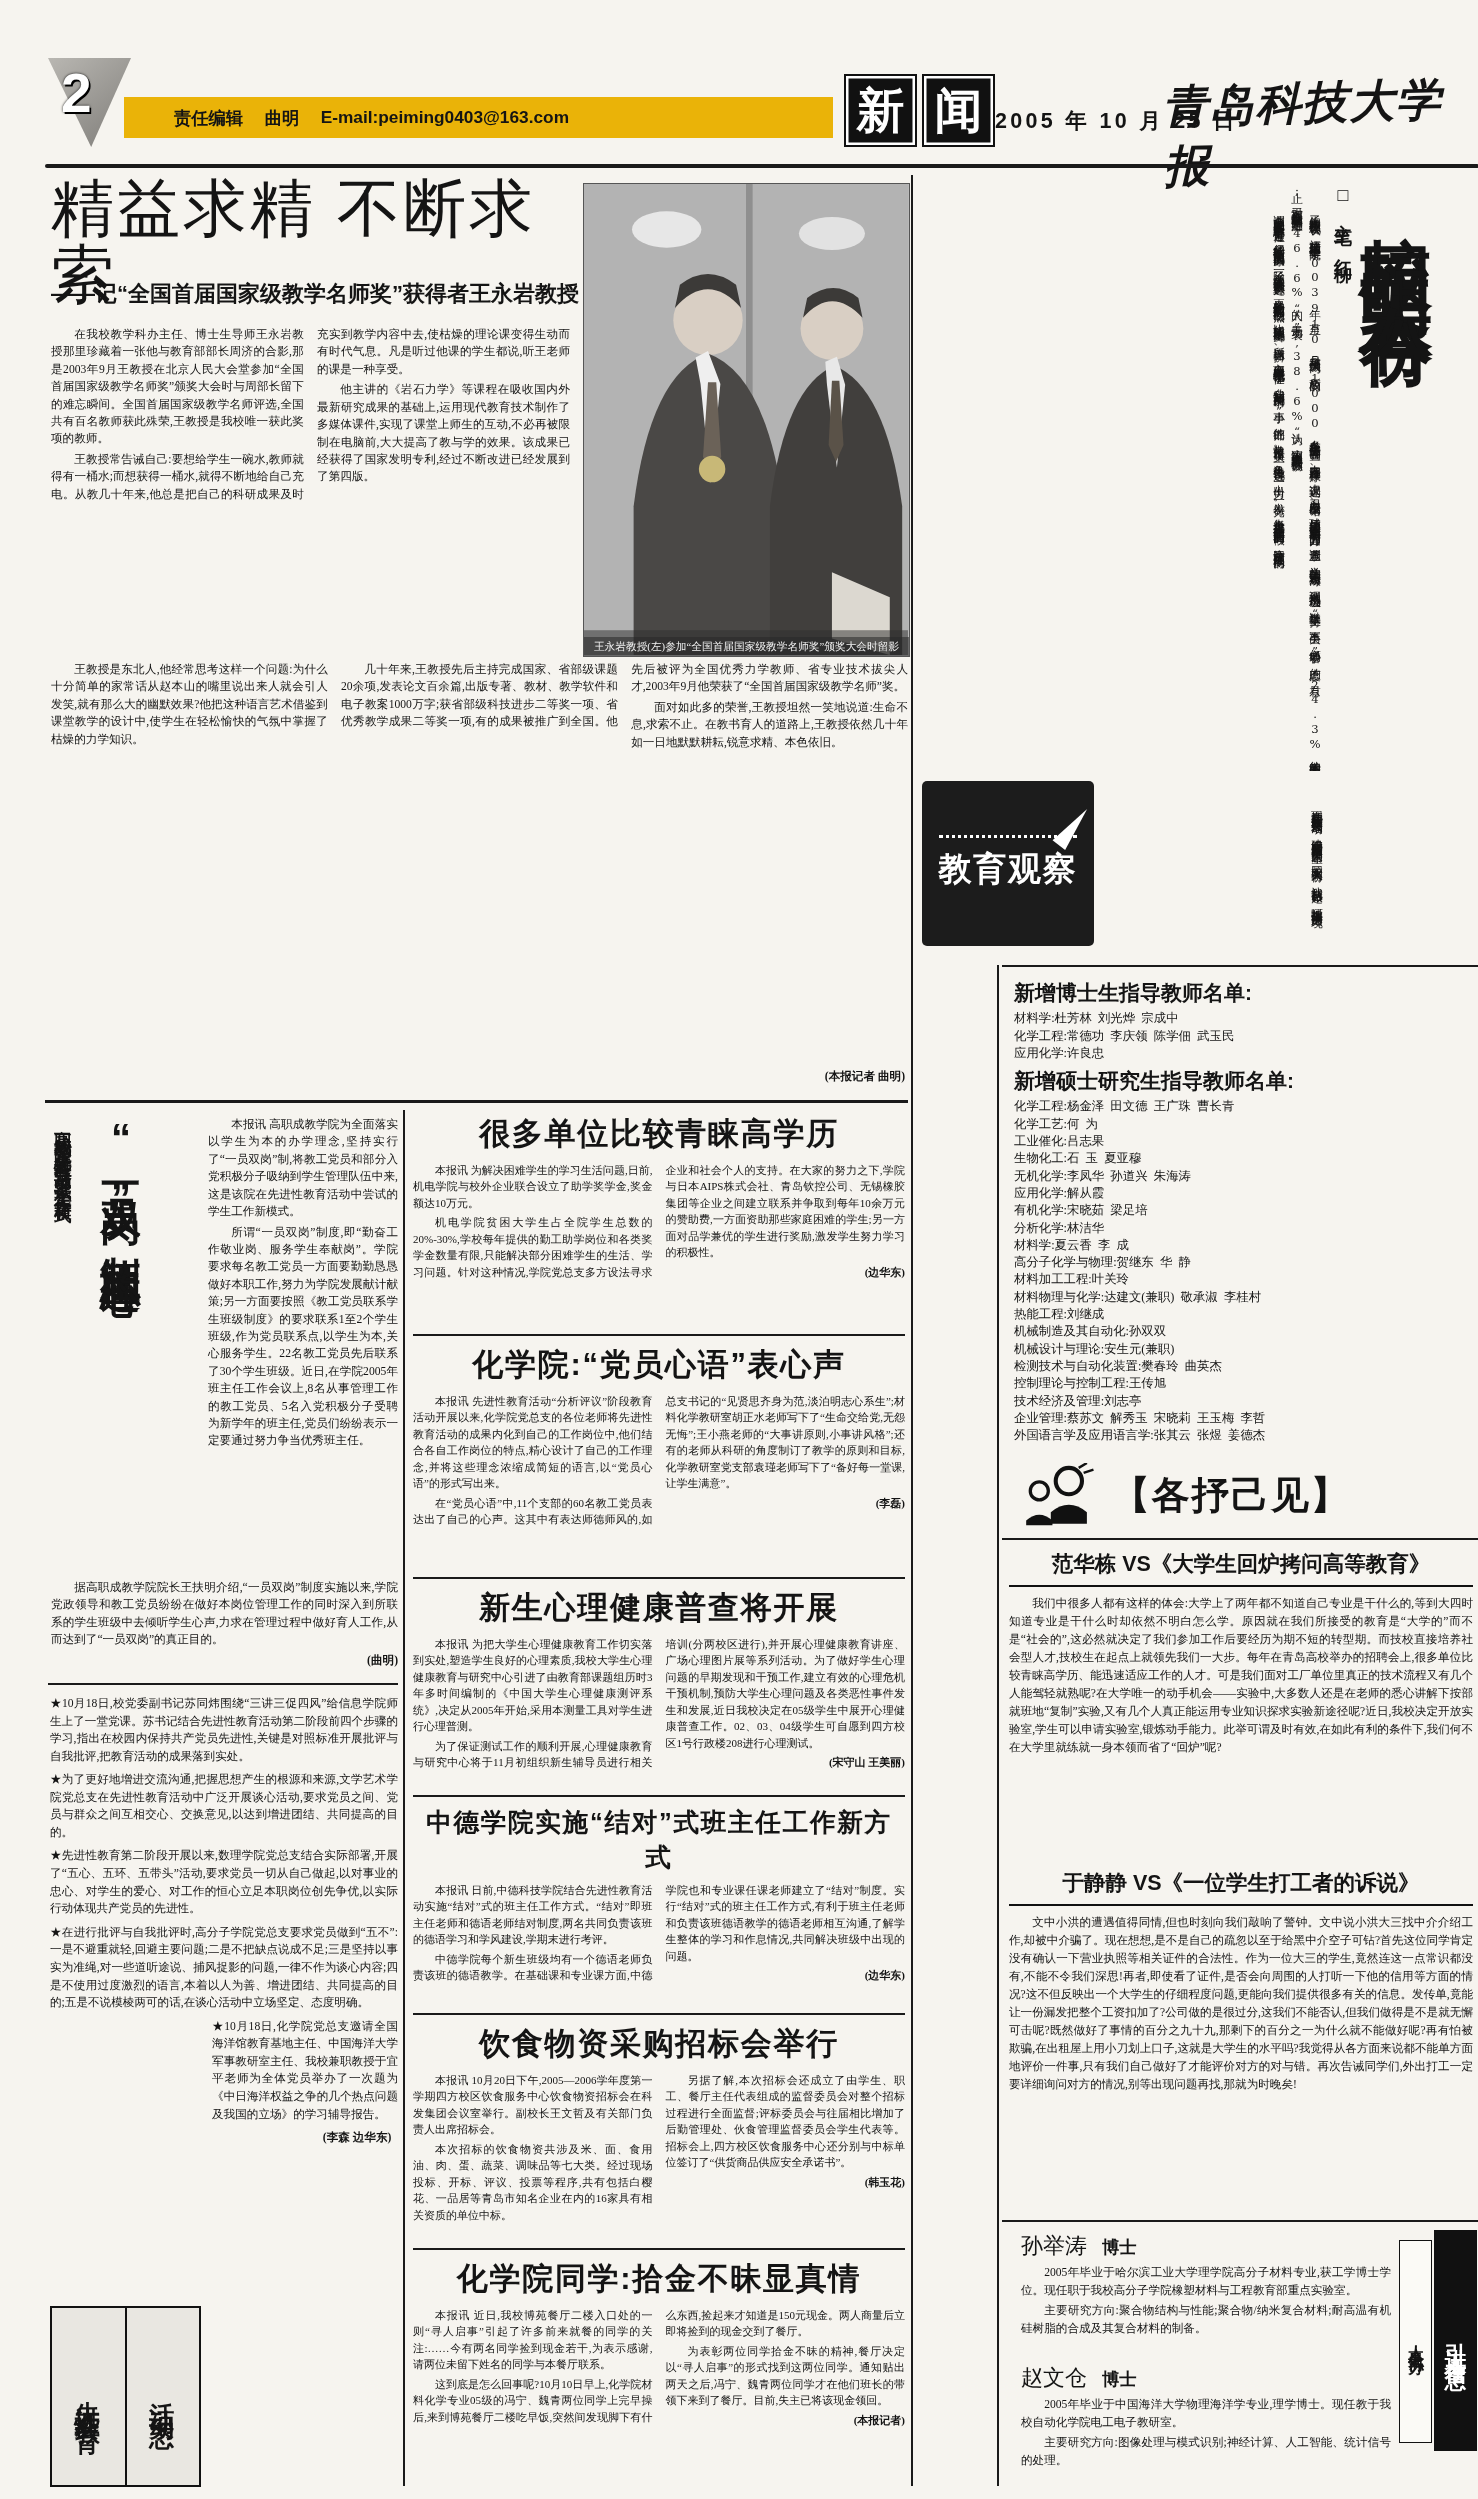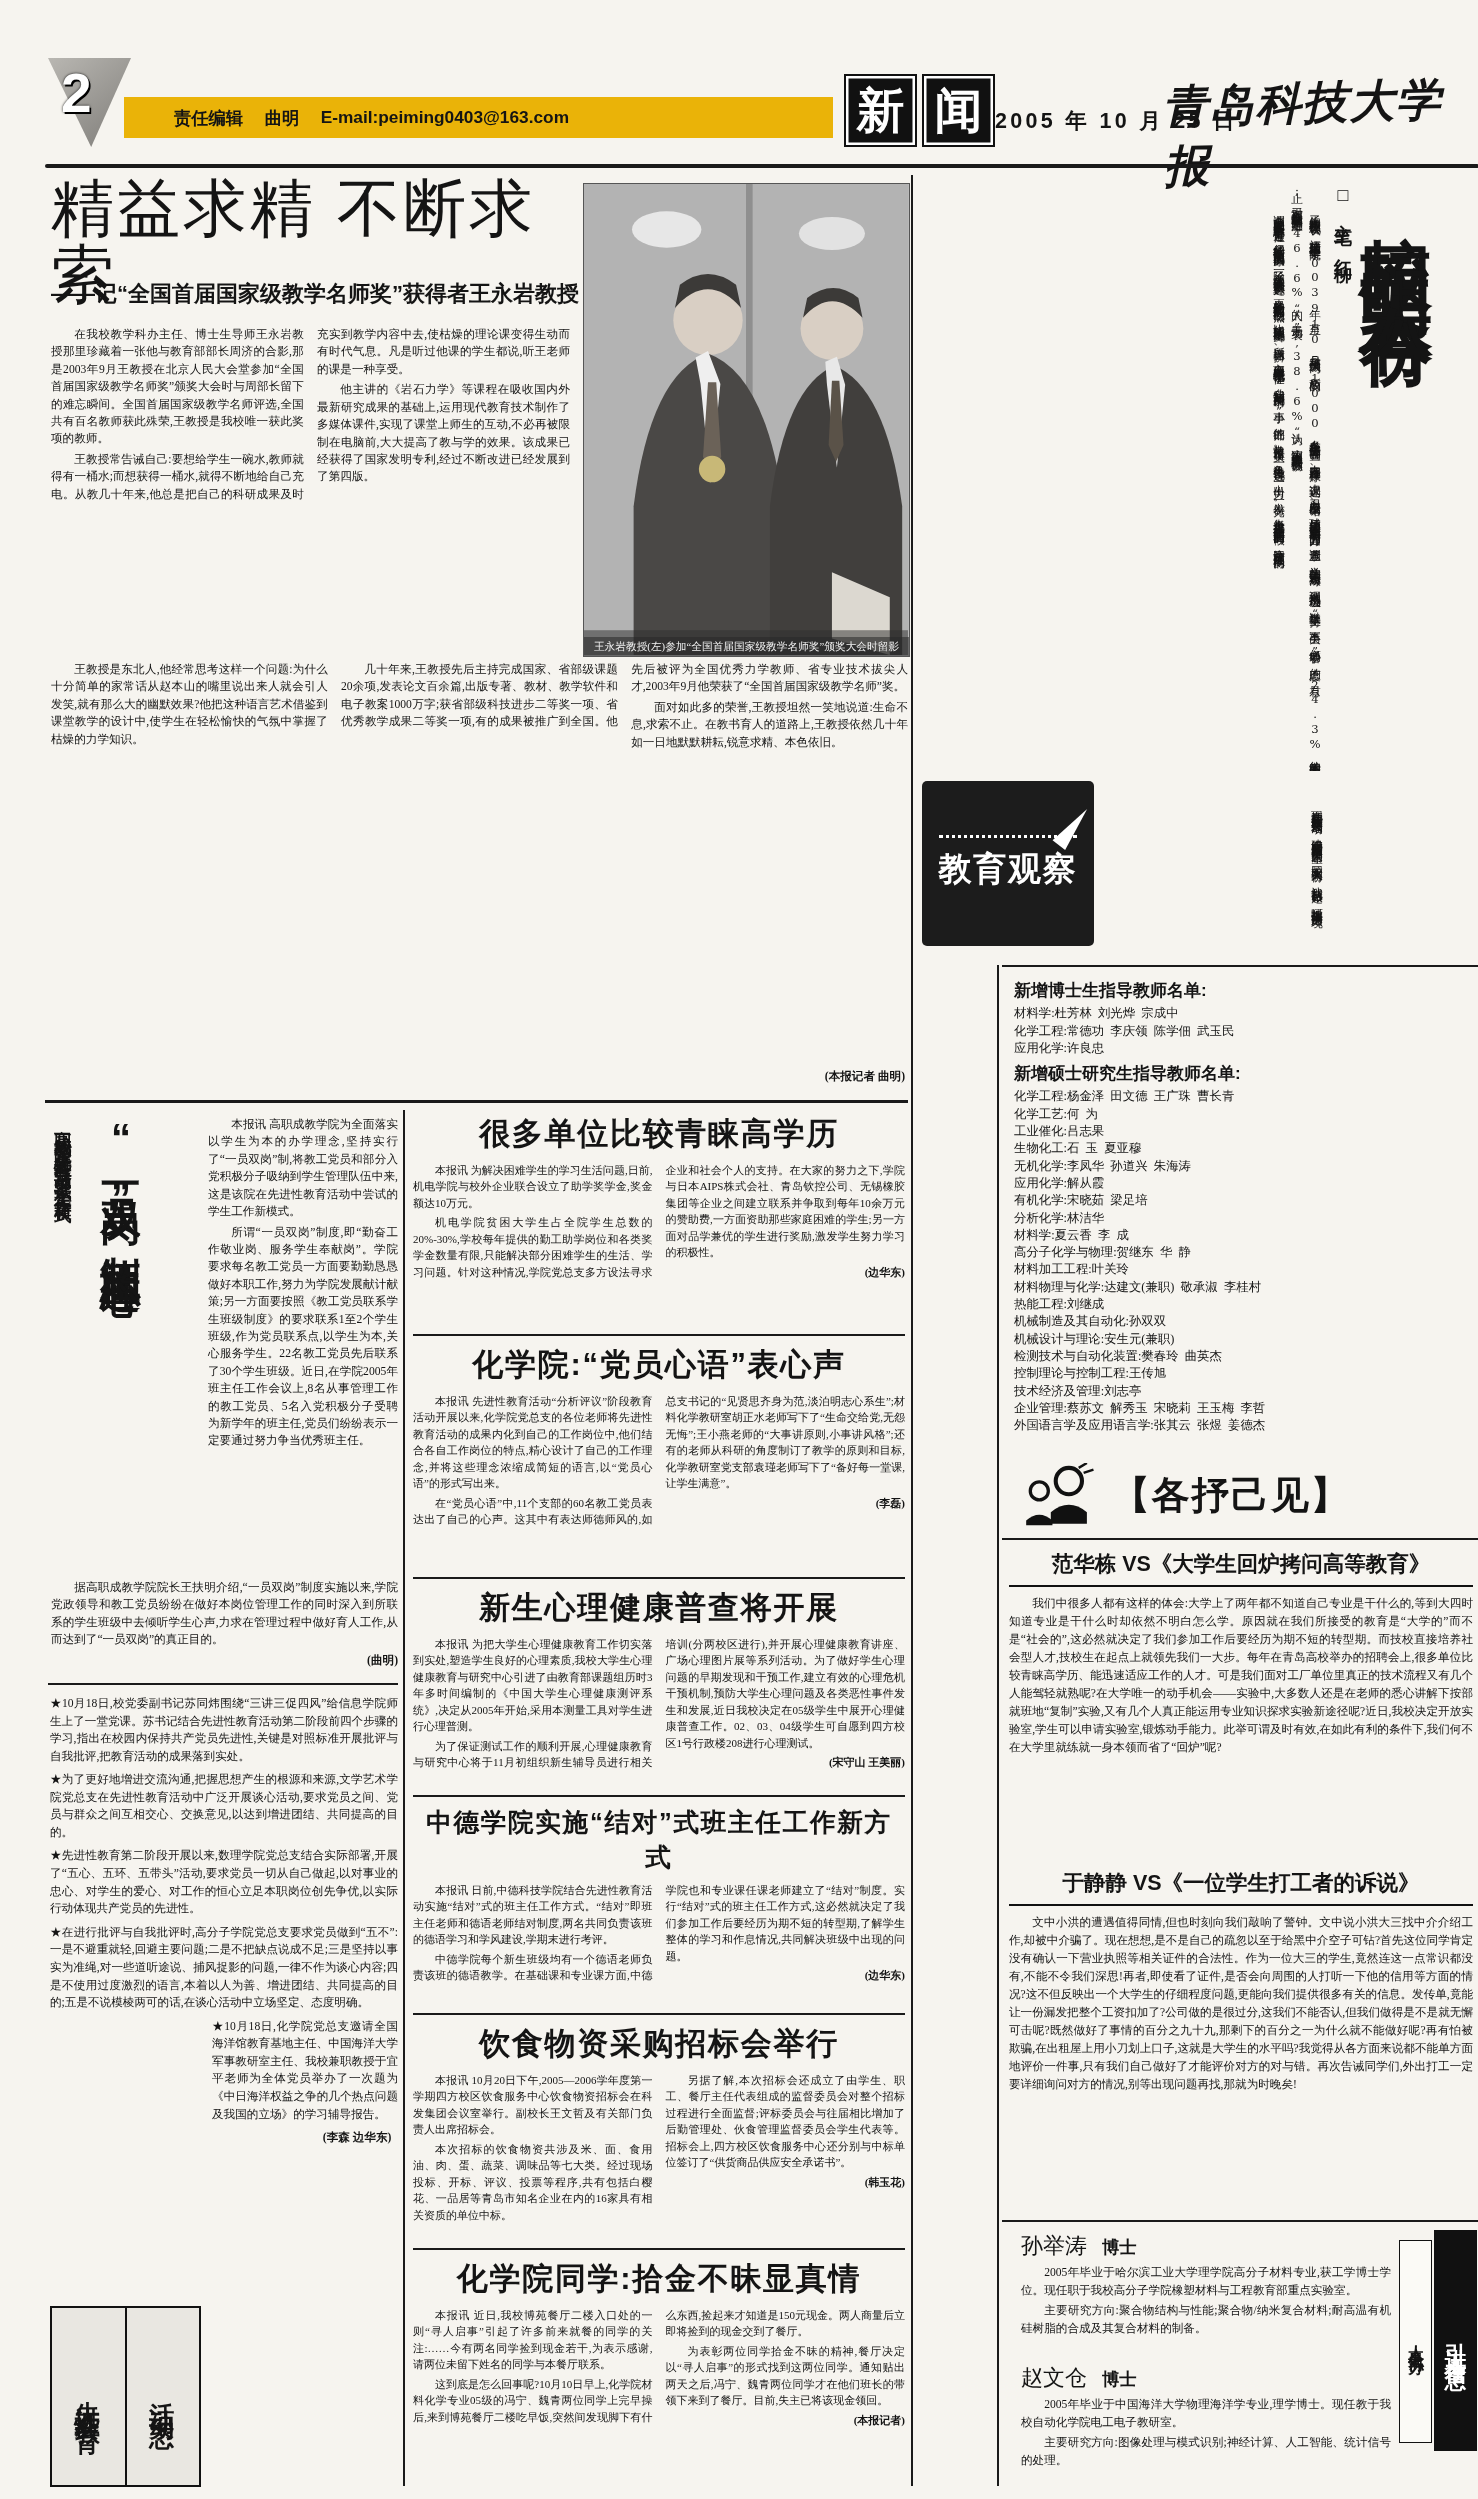--- a/index.html
+++ b/index.html
@@ -44,21 +44,21 @@
               overflow:hidden;font-family:"DejaVu Serif",serif;}
   #essay-t1{left:918px;top:183px;width:406px;height:588px;}
   #essay-t2{left:1105px;top:778px;width:221px;height:177px;}
   #edu-logo{left:922px;top:781px;width:172px;height:165px;background:#1c1c1c;border-radius:5px;color:#fff;
             display:flex;flex-direction:column;justify-content:center;align-items:center;gap:8.3px;}
   #edu-logo .dots{width:80%;border-top:3.3px dotted #fff;}
   #edu-logo .txt{font-family:"Liberation Sans",sans-serif;font-size:33px;font-weight:900;letter-spacing:1.7px;}
   #edu-pen{width:0;height:0;border-left:8.3px solid transparent;border-right:8.3px solid transparent;
            border-bottom:46px solid #fff;transform:rotate(38deg);position:absolute;right:13.2px;top:23px;}
   
-  .list-title{font-family:"Liberation Sans",sans-serif;font-size:17px;font-weight:900;margin:5px 0 3.3px 0;}
+  .list-title{font-family:"Liberation Sans",sans-serif;font-size:21px;font-weight:900;margin:5px 0 3.3px 0;}
   .list-rows div{font-size:12.4px;line-height:17.3px;white-space:pre-wrap;}
   #lists{left:1014px;top:974px;width:459px;}
   
   #gz-head{left:1021px;top:1463px;display:flex;align-items:center;gap:15px;}
   #gz-title{font-family:"Liberation Sans",sans-serif;font-size:38px;font-weight:900;letter-spacing:1.7px;}
   .vs-art{left:1009px;width:464px;}
   .vs-title{font-family:"Liberation Sans",sans-serif;font-size:21.5px;font-weight:900;text-align:center;
             border-bottom:2.5px solid #111;padding-bottom:6.6px;margin-bottom:8.3px;}
   .vs-body{font-size:11.6px;line-height:1.55;}
   .prof-name{font-family:"Liberation Sans",sans-serif;font-size:22px;font-weight:400;display:inline;}
@@ -305,21 +305,21 @@
       <p>为了保证测试工作的顺利开展,心理健康教育与研究中心将于11月初组织新生辅导员进行相关培训(分两校区进行),并开展心理健康教育讲座、广场心理图片展等系列活动。为了做好学生心理问题的早期发现和干预工作,建立有效的心理危机干预机制,预防大学生心理问题及各类恶性事件发生和发展,近日我校决定在05级学生中展开心理健康普查工作。02、03、04级学生可自愿到四方校区1号行政楼208进行心理测试。</p>
       <div class="byline">(宋守山 王美丽)</div>
     </div>
   </div>
   <div class="abs rule" style="left:413px;top:1795px;width:492px;height:1.7px;"></div>
 
   <div class="abs mid-art" style="top:1805px;">
     <div class="mid-title t32">中德学院实施“结对”式班主任工作新方式</div>
     <div class="mid-body jus">
       <p>本报讯 日前,中德科技学院结合先进性教育活动实施“结对”式的班主任工作方式。“结对”即班主任老师和德语老师结对制度,两名共同负责该班的德语学习和学风建设,学期末进行考评。</p>
-      <p>中德学院每个新生班级均有一个德语老师负责该班的德语教学。在基础课和专业课方面,中德学院也和专业课任课老师建立了“结对”制度。实行“结对”式的班主任工作方式,这必然就决定了我们参加工作后要经历为期不短的转型期,了解学生整体的学习和作息情况,共同解决班级中出现的问题。</p>
+      <p>中德学院每个新生班级均有一个德语老师负责该班的德语教学。在基础课和专业课方面,中德学院也和专业课任课老师建立了“结对”制度。实行“结对”式的班主任工作方式,有利于班主任老师和负责该班德语教学的德语老师相互沟通,了解学生整体的学习和作息情况,共同解决班级中出现的问题。</p>
       <div class="byline">(边华东)</div>
     </div>
   </div>
   <div class="abs rule" style="left:413px;top:2013px;width:492px;height:1.7px;"></div>
 
   <div class="abs mid-art" style="top:2023px;">
     <div class="mid-title t36">饮食物资采购招标会举行</div>
     <div class="mid-body jus">
       <p>本报讯 10月20日下午,2005—2006学年度第一学期四方校区饮食服务中心饮食物资招标会在科发集团会议室举行。副校长王文哲及有关部门负责人出席招标会。</p>
       <p>本次招标的饮食物资共涉及米、面、食用油、肉、蛋、蔬菜、调味品等七大类。经过现场投标、开标、评议、投票等程序,共有包括白樱花、一品居等青岛市知名企业在内的16家具有相关资质的单位中标。</p>

